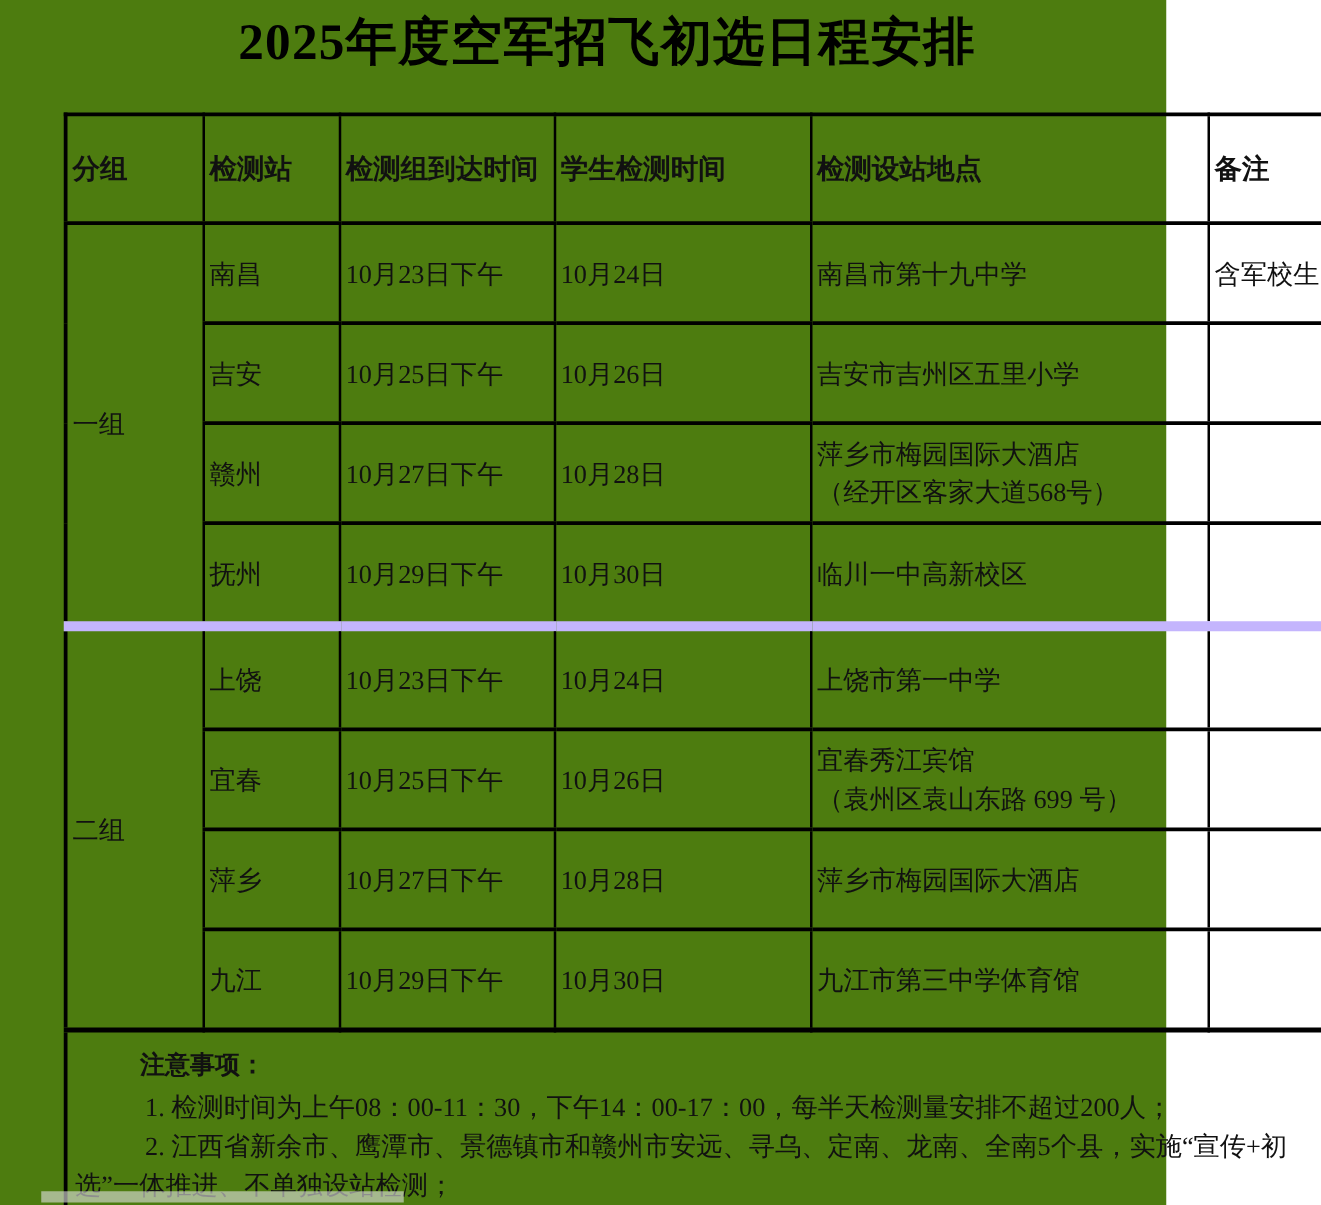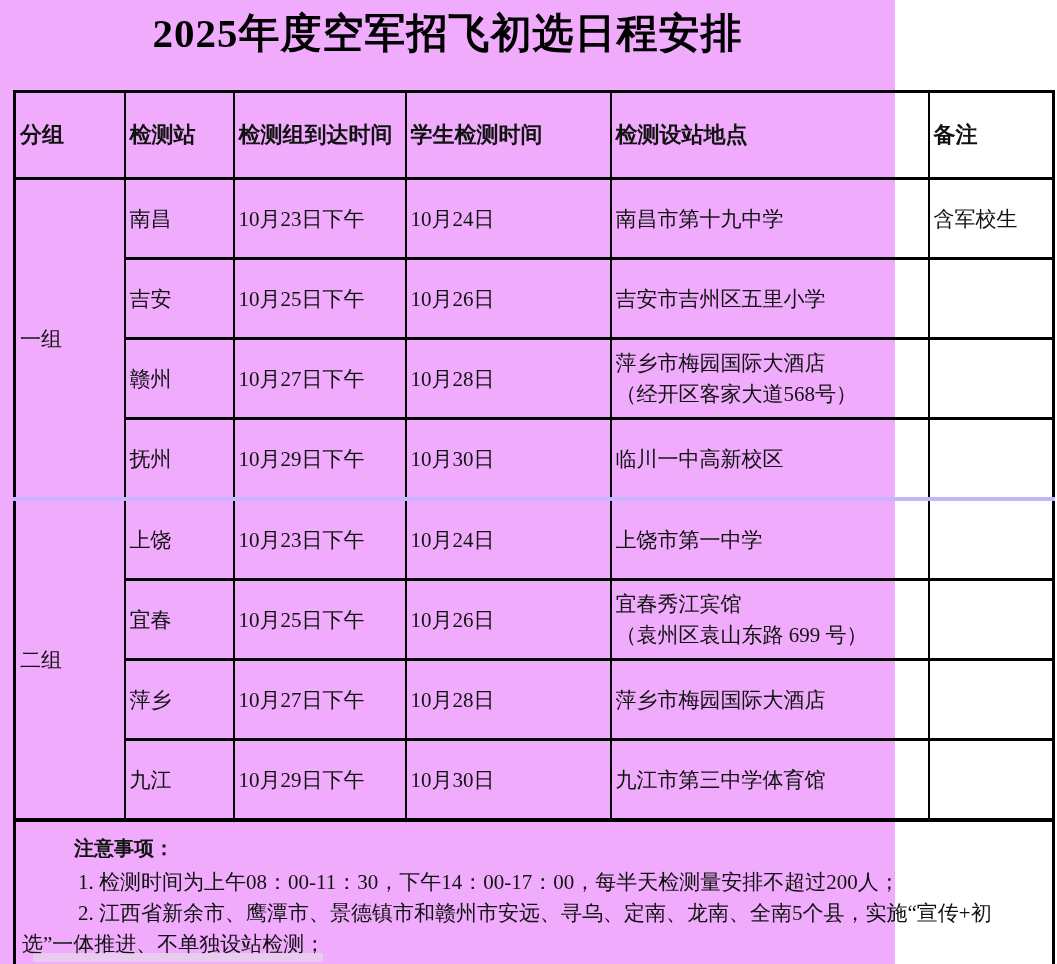--- a/index.html
+++ b/index.html
@@ -9,21 +9,22 @@
     width: 1057px;
     height: 964px;
     overflow: hidden;
     font-family: "Liberation Serif", "DejaVu Serif", serif;
     color: #111111;
   }
   .page {
     position: relative;
     width: 895px;
     height: 964px;
-    background: #f0abfc;
+    background: #4d7c0f;
+    padding-left: 38px;
   }
   .doc-title {
     margin: 0;
     padding-top: 8px;
     text-align: center;
     font-size: 41px;
     line-height: 1.25;
     font-weight: 700;
     letter-spacing: 1px;
     font-family: "Liberation Serif", "DejaVu Serif", serif;
@@ -50,21 +51,21 @@
     font-size: 22px;
     border-bottom: 3px solid #000000;
   }
   .schedule tbody tr.data-row td {
     height: 73px;
     font-size: 21px;
     border-top: 1px solid #ec4899;
     border-bottom: 3px solid #000000;
   }
   .schedule tbody tr.group-start td {
-    border-top: 4px solid #c4b5fd;
+    border-top: 8px solid #c4b5fd;
     margin-left: 40px;
   }
   .group-cell {
     font-size: 22px;
   }
   .location-cell {
     white-space: pre-line;
     line-height: 1.45;
   }
   .schedule tr.notes-row td {

